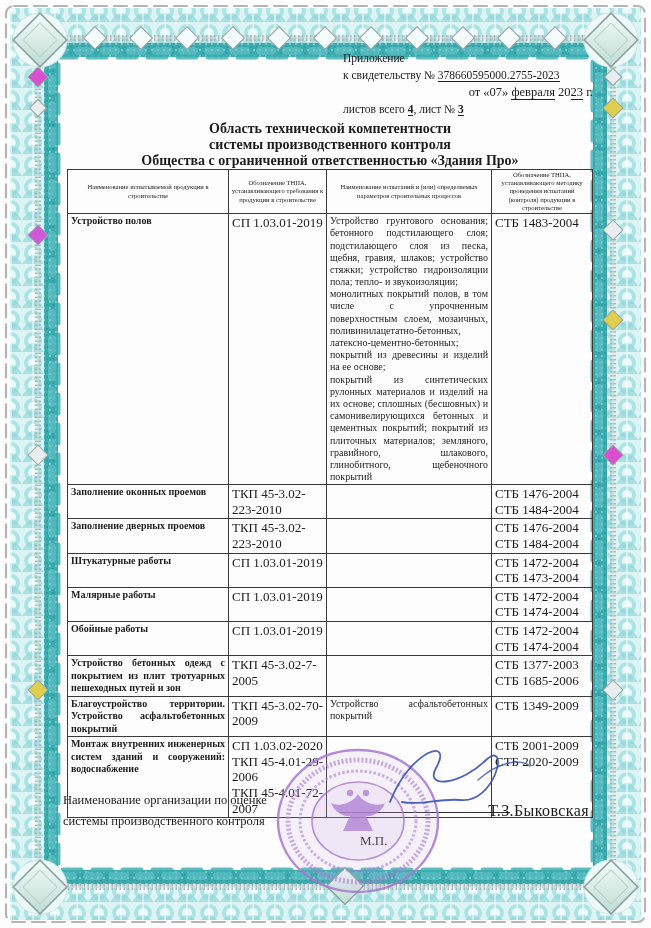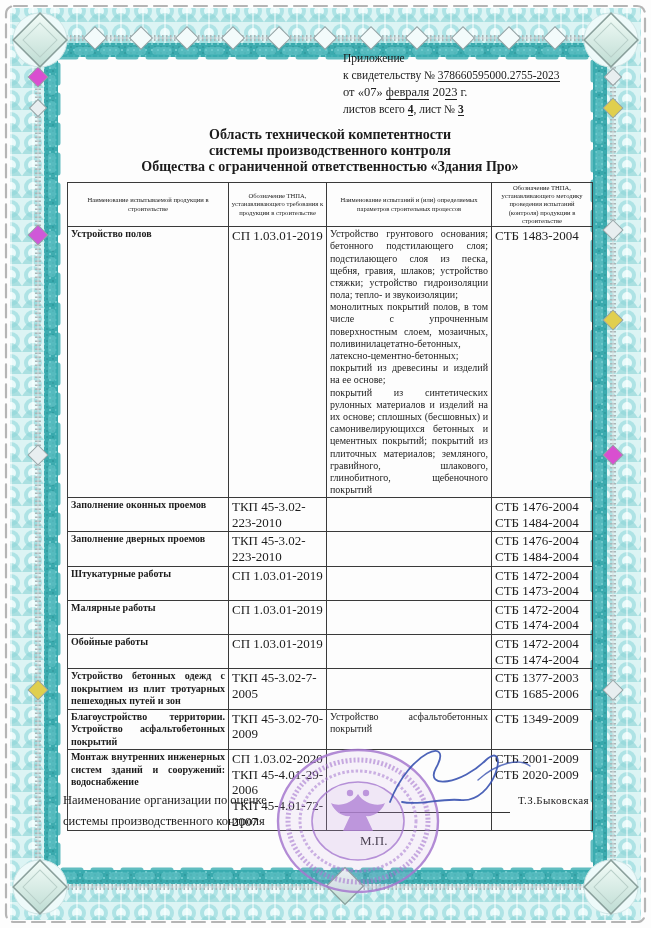--- a/index.html
+++ b/index.html
@@ -8,31 +8,31 @@
     background:#fdfdfd;color:#1c1c1c;
     font-family:"Liberation Serif","DejaVu Serif",serif;
   }
   #border-layer{position:absolute;left:0;top:0;z-index:1;}
   #content{position:absolute;left:67px;top:50px;width:526px;z-index:2;}
   
   .hdr{margin-left:276px;font-size:11.5px;line-height:17px;white-space:nowrap;}
   .hdr .u{border-bottom:1px solid #222;}
   .hdr b{font-weight:bold;}
   
-  .title{margin-top:9px;text-align:center;font-weight:bold;font-size:14px;line-height:16px;}
-  
-  table.cmp{border-collapse:collapse;table-layout:fixed;width:525px;margin-top:7px;border:1.5px solid #3a3a3a;}
+  .title{margin-top:3px;text-align:center;font-weight:bold;font-size:14px;line-height:16px;}
+  
+  table.cmp{border-collapse:collapse;table-layout:fixed;width:525px;border:1.5px solid #3a3a3a;}
   table.cmp th,table.cmp td{border:1px solid #3a3a3a;vertical-align:top;padding:1px 3px;}
   table.cmp th{font-weight:normal;font-size:6.6px;line-height:1.25;text-align:center;padding:1px 2px;height:34px;vertical-align:middle;}
   td.c-name{font-size:10px;font-weight:bold;line-height:1.25;text-align:justify;}
   td.c-req,td.c-meth{font-size:13px;line-height:1.2;white-space:pre-line;}
   td.c-tests{font-size:10px;line-height:1.22;text-align:justify;white-space:pre-line;}
   
   #footer{position:absolute;left:63px;top:790px;width:526px;z-index:2;font-size:12.5px;line-height:21px;}
-  #signatory{position:absolute;right:0;top:0;font-size:11px;letter-spacing:.4px;}
+  #signatory{position:absolute;right:0;top:10px;font-size:16px;letter-spacing:.4px;}
   #sig-line{position:absolute;left:277px;top:22px;width:170px;border-top:1.2px solid #333;}
   #mp-label{position:absolute;left:297px;top:40px;font-size:13px;color:#222;}
   #stamp{position:absolute;left:272px;top:746px;z-index:3;}
   #signature{position:absolute;left:378px;top:740px;z-index:4;}
 </style>
 </head>
 <body>
 
 <svg id="border-layer" width="651" height="928" viewBox="0 0 651 928">
   <defs>
@@ -112,21 +112,21 @@
   </g>
 </svg>
 
 <div id="content">
   <div class="hdr">
     <div>Приложение</div>
     <div>
       <span>к свидетельству №</span>
       <span class="u">378660595000.2755-2023</span>
     </div>
-    <div style="font-size:12.5px;">
+    <div style="font-size:12.5px;text-align:right;">
       <span>от</span>
       <span>«07»</span>
       <span class="u">февраля</span>
       <span><span>20</span><span class="u">23</span></span>
       <span>г.</span>
     </div>
     <div>
       <span>листов всего</span>
       <b class="u">4</b><span>, лист №</span>
       <b class="u">3</b>

